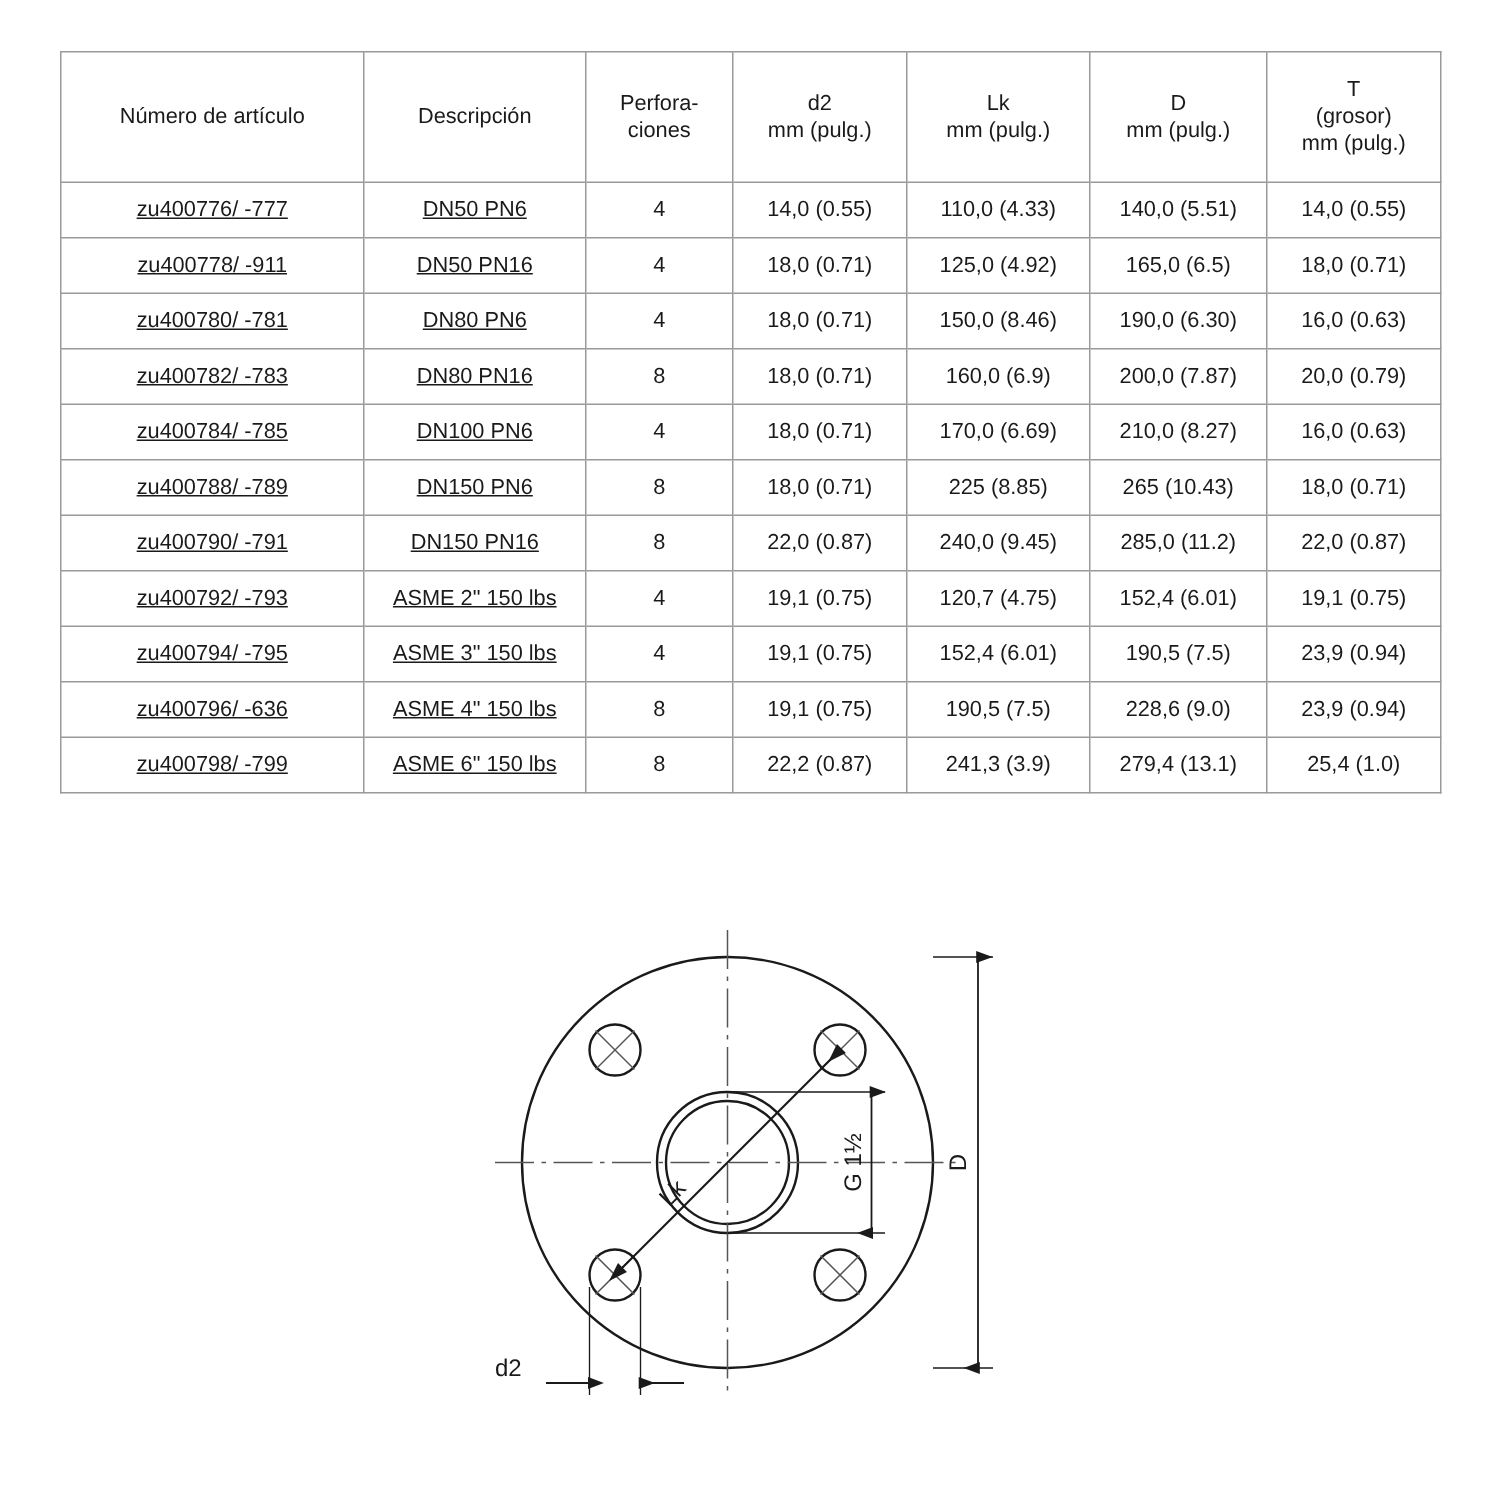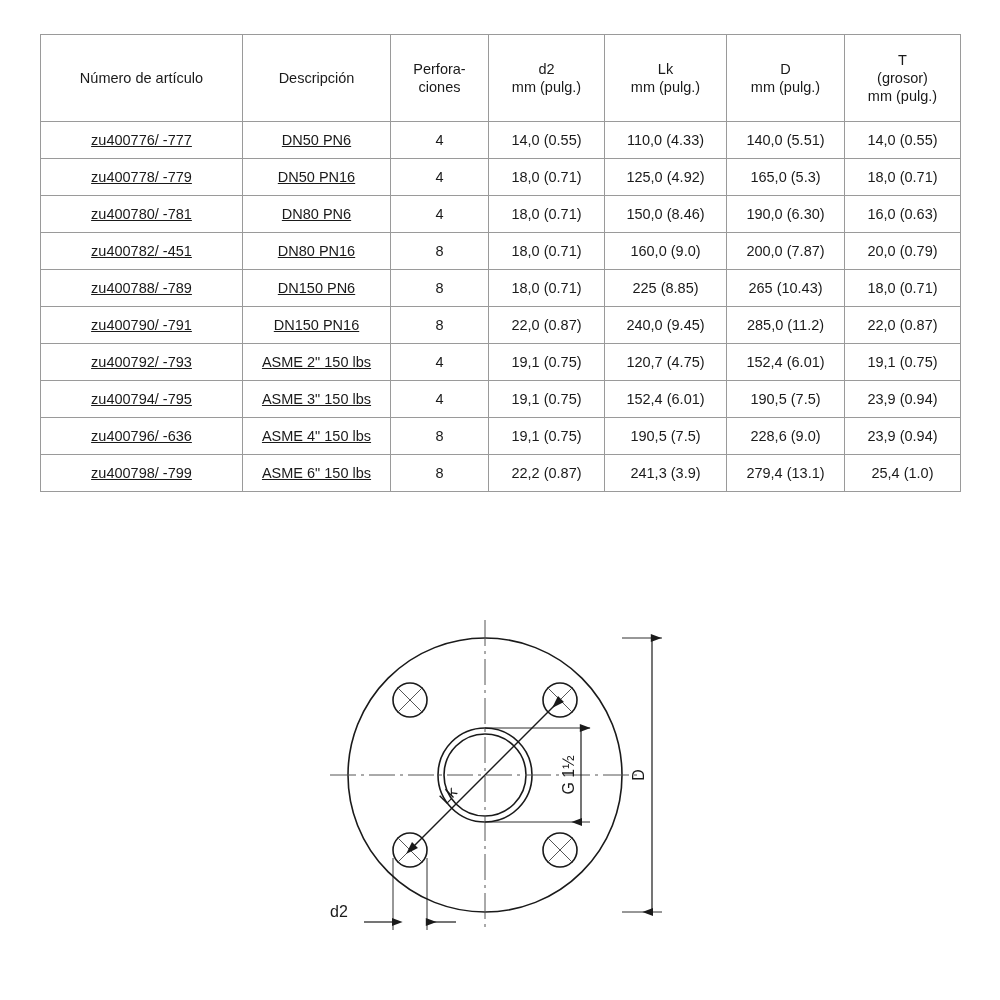--- a/index.html
+++ b/index.html
@@ -122,45 +122,54 @@
       <tr>
         <td class="left-col">zu400776/ -777</td>
         <td class="desc-col">DN50 PN6</td>
         <td>4</td>
         <td>14,0 (0.55)</td>
         <td>110,0 (4.33)</td>
         <td>140,0 (5.51)</td>
         <td>14,0 (0.55)</td>
       </tr>
       <tr>
-        <td class="left-col">zu400778/ -779</td>
+        <td class="left-col">zu400778/ -911</td>
         <td class="desc-col">DN50 PN16</td>
         <td>4</td>
         <td>18,0 (0.71)</td>
         <td>125,0 (4.92)</td>
-        <td>165,0 (5.3)</td>
+        <td>165,0 (6.5)</td>
         <td>18,0 (0.71)</td>
       </tr>
       <tr>
         <td class="left-col">zu400780/ -781</td>
         <td class="desc-col">DN80 PN6</td>
         <td>4</td>
         <td>18,0 (0.71)</td>
         <td>150,0 (8.46)</td>
         <td>190,0 (6.30)</td>
         <td>16,0 (0.63)</td>
       </tr>
       <tr>
-        <td class="left-col">zu400782/ -451</td>
+        <td class="left-col">zu400782/ -783</td>
         <td class="desc-col">DN80 PN16</td>
         <td>8</td>
         <td>18,0 (0.71)</td>
-        <td>160,0 (9.0)</td>
+        <td>160,0 (6.9)</td>
         <td>200,0 (7.87)</td>
         <td>20,0 (0.79)</td>
+      </tr>
+      <tr>
+        <td class="left-col">zu400784/ -785</td>
+        <td class="desc-col">DN100 PN6</td>
+        <td>4</td>
+        <td>18,0 (0.71)</td>
+        <td>170,0 (6.69)</td>
+        <td>210,0 (8.27)</td>
+        <td>16,0 (0.63)</td>
       </tr>
       <tr>
         <td class="left-col">zu400788/ -789</td>
         <td class="desc-col">DN150 PN6</td>
         <td>8</td>
         <td>18,0 (0.71)</td>
         <td>225 (8.85)</td>
         <td>265 (10.43)</td>
         <td>18,0 (0.71)</td>
       </tr>

